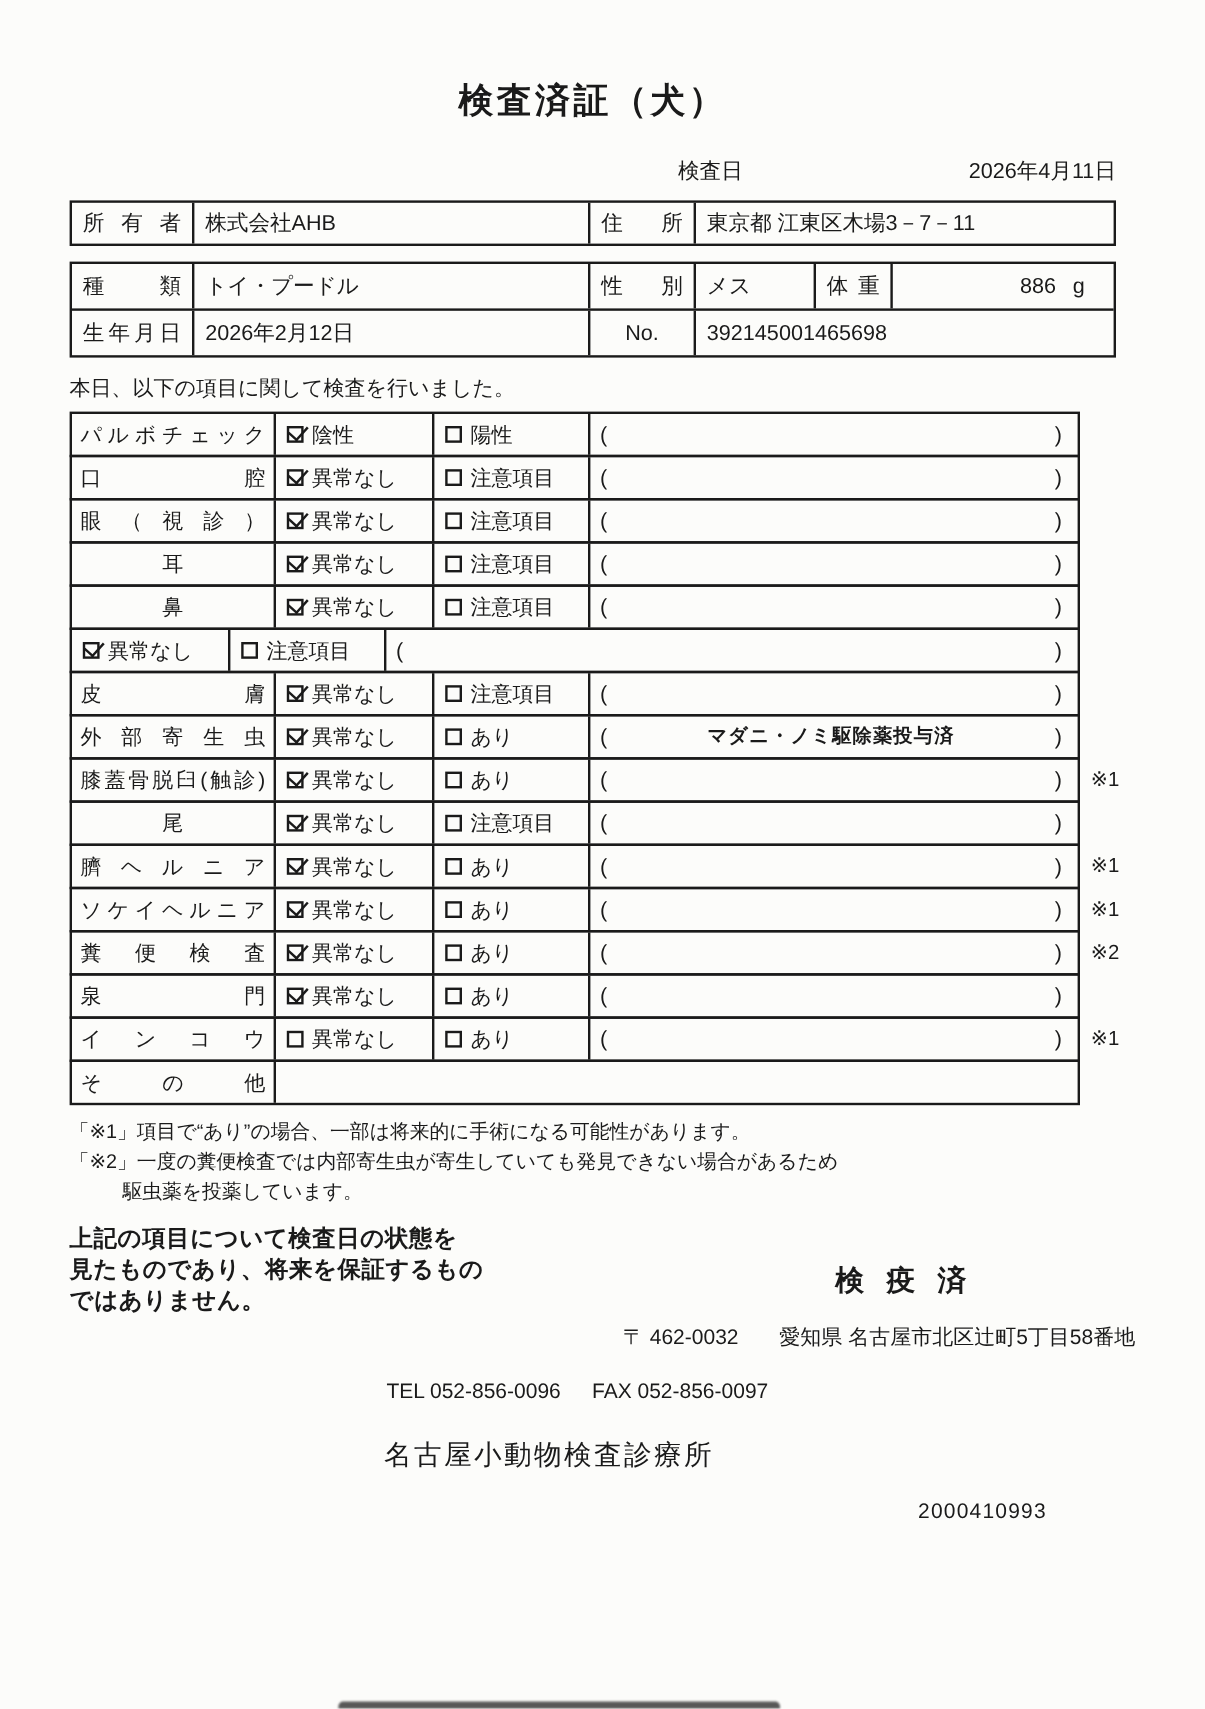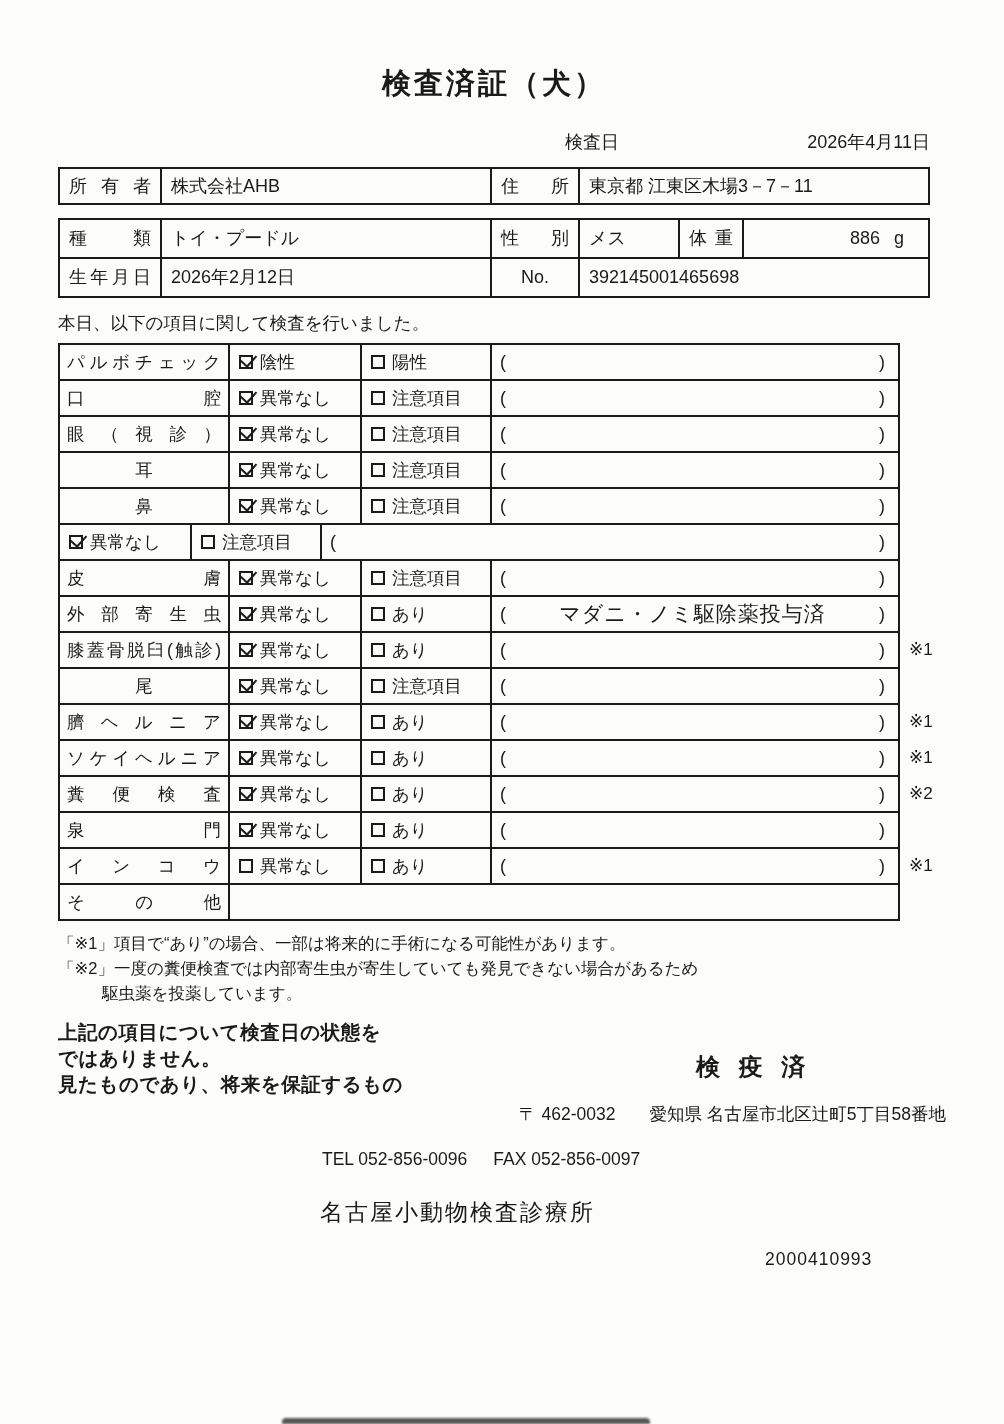--- a/index.html
+++ b/index.html
@@ -34,21 +34,21 @@
   .exam{ margin-top:8px; }
   .erow{ display:flex; align-items:stretch; }
   .erow + .erow{ margin-top:-2px; }
   .ecells{ display:flex; width:842px; border:2px solid var(--ink); }
   .ecells .c{ height:34px; line-height:34px; font-size:17.5px; }
   .wi{width:170px; padding:0 7px;}
   .wo1{width:132px}.wo2{width:130px}
   .note{ flex:1 1 auto; display:flex; align-items:center; justify-content:space-between;
          line-height:normal; padding:0 13px 0 8px; border-right:none; }
   .paren{ font-size:18px; }
-  .ntxt{ font-weight:400; font-size:21px; letter-spacing:1px; }
+  .ntxt{ font-weight:700; font-size:16px; letter-spacing:1px; }
   .checkbox{ display:inline-block; width:14px; height:14px; border:2px solid var(--ink);
              vertical-align:middle; margin-right:7px; position:relative; top:-1px; }
   .checkbox.checked::after{ content:""; position:absolute; left:0; top:-3px; width:13px; height:8px;
              border-left:2.5px solid var(--ink); border-bottom:2.5px solid var(--ink);
              transform:rotate(-48deg); }
   .mark{ padding-left:9px; font-size:17px; line-height:38px; white-space:nowrap; }
 
   .footnotes{ margin-top:10px; font-size:16.5px; line-height:25px; width:888px; }
   .fn-indent{ margin-left:44px; }
 
@@ -375,22 +375,22 @@
 
   <div class="footnotes">
     <div>「※1」項目で“あり”の場合、一部は将来的に手術になる可能性があります。</div>
     <div>「※2」一度の糞便検査では内部寄生虫が寄生していても発見できない場合があるため</div>
     <div class="fn-indent">駆虫薬を投薬しています。</div>
   </div>
 
   <div class="closing">
     <div class="disc">
       <div>上記の項目について検査日の状態を</div>
+      <div>見たものであり、将来を保証するもの</div>
       <div>ではありません。</div>
-      <div>見たものであり、将来を保証するもの</div>
     </div>
     <div class="stamp">検 疫 済</div>
   </div>
 
   <div class="addr">
     <span>〒 462-0032</span>
     <span>愛知県 名古屋市北区辻町5丁目58番地</span>
   </div>
 
   <div class="telfax">

